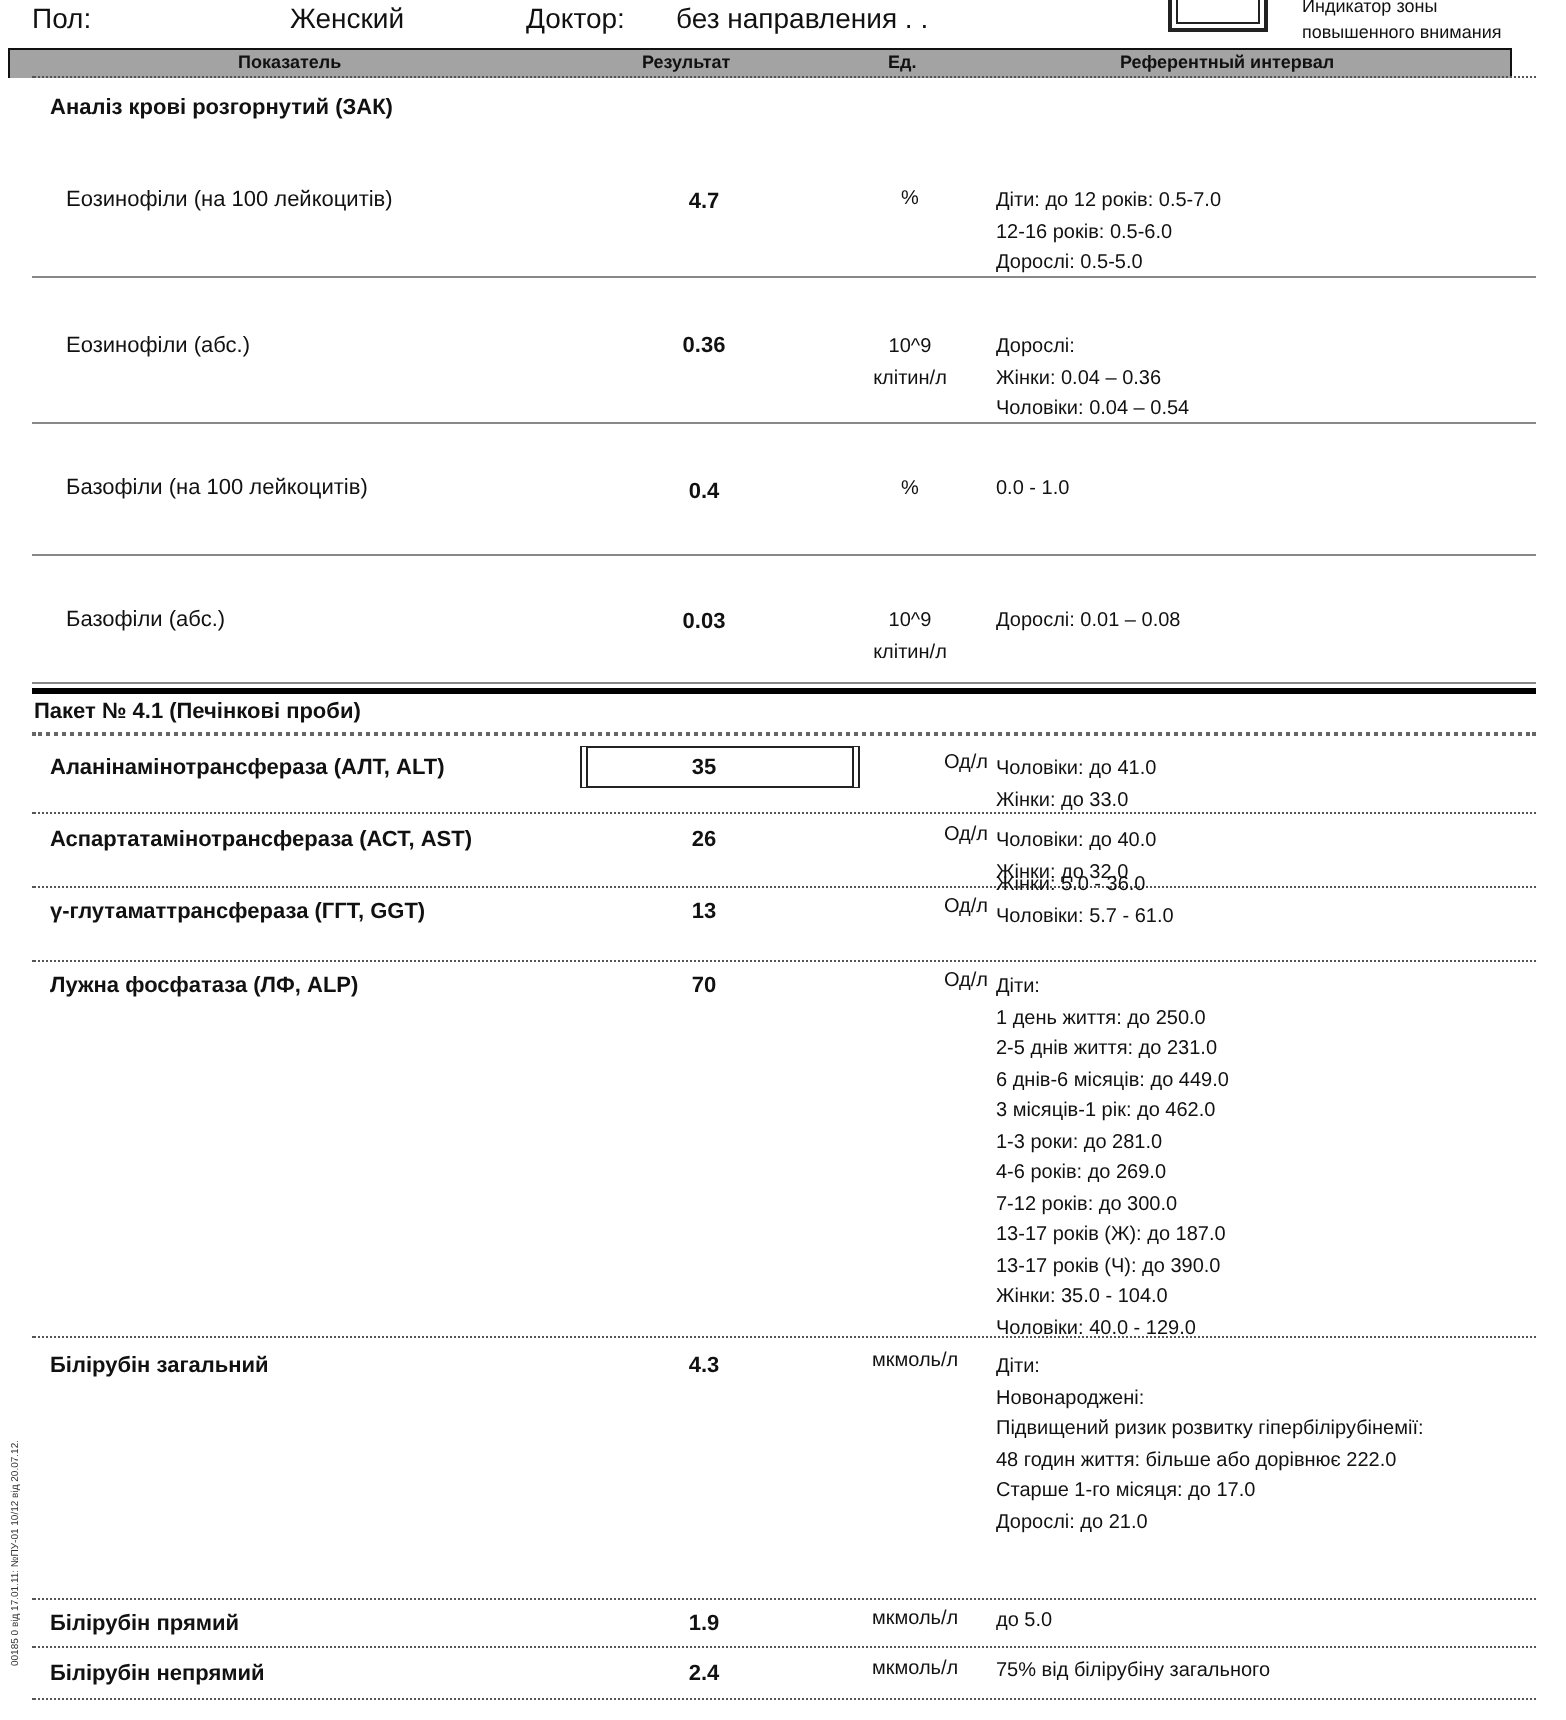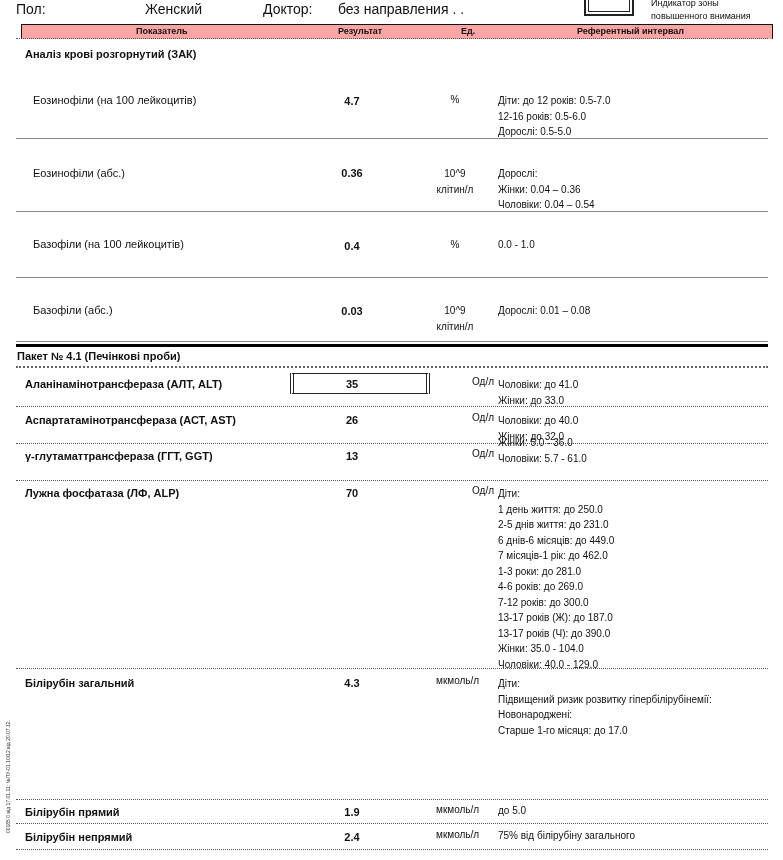--- a/index.html
+++ b/index.html
@@ -3,21 +3,21 @@
 <meta charset="utf-8">
 <style>
   html, body { margin: 0; padding: 0; background: #fff; }
   body { width: 783px; height: 860px; position: relative; overflow: hidden;
          font-family: "Liberation Sans", sans-serif; color: #111; }
   .abs { position: absolute; }
   .hdr-text { font-size: 14px; top: 1px; }
   .indicator-box { left: 584px; top: -6px; width: 46px; height: 18px;
                    border: 2px solid #222; outline: 1px solid #222; outline-offset: -5px; }
   .indicator-label { left: 651px; font-size: 9px; line-height: 13px; top: -3px; }
-  .th-bar { left: 21px; top: 24px; width: 750px; height: 14px; background: #fca5a5;
+  .th-bar { left: 4px; top: 24px; width: 750px; height: 14px; background: #a3a3a3;
             border: 1px solid #111; border-bottom: none; font-size: 9px; font-weight: bold; }
   .th-bar span { position: absolute; top: 1px; }
   .dotted { position: absolute; left: 16px; width: 752px; border-top: 1px dotted #555; height: 0; }
   .solid-gray { position: absolute; left: 16px; width: 752px; border-top: 1px solid #888; height: 0; }
   .thick { position: absolute; left: 16px; width: 752px; border-top: 3px solid #000; height: 0; }
   .section-title { position: absolute; left: 25px; font-size: 11px; font-weight: bold; }
   .pkg-title { position: absolute; left: 17px; font-size: 11px; font-weight: bold; }
   .row-name { position: absolute; left: 33px; font-size: 11px; }
   .row-name-b { position: absolute; left: 25px; font-size: 11px; font-weight: bold; }
   .row-val { position: absolute; width: 60px; left: 322px; text-align: center; font-size: 11px; font-weight: bold; }
@@ -144,41 +144,43 @@
 
 <div>
   <div class="row-name-b" style="top:487px">Лужна фосфатаза (ЛФ, ALP)</div>
   <div class="row-val" style="top:487px">70</div>
   <div class="row-unit-l" style="top:485px">Од/л</div>
   <div class="row-ref" style="top:486px">
     <span class="ref-line">Діти:</span>
     <span class="ref-line">1 день життя: до 250.0</span>
     <span class="ref-line">2-5 днів життя: до 231.0</span>
     <span class="ref-line">6 днів-6 місяців: до 449.0</span>
-    <span class="ref-line">7 місяців-1 рік: до 462.0</span>
+    <span class="ref-line">3 місяців-1 рік: до 462.0</span>
     <span class="ref-line">1-3 роки: до 281.0</span>
     <span class="ref-line">4-6 років: до 269.0</span>
     <span class="ref-line">7-12 років: до 300.0</span>
     <span class="ref-line">13-17 років (Ж): до 187.0</span>
     <span class="ref-line">13-17 років (Ч): до 390.0</span>
     <span class="ref-line">Жінки: 35.0 - 104.0</span>
     <span class="ref-line">Чоловіки: 40.0 - 129.0</span>
   </div>
 </div>
 <div class="dotted" style="top:668px"></div>
 
 <div>
   <div class="row-name-b" style="top:677px">Білірубін загальний</div>
   <div class="row-val" style="top:677px">4.3</div>
   <div class="row-unit-l" style="top:675px; left:436px">мкмоль/л</div>
   <div class="row-ref" style="top:676px">
     <span class="ref-line">Діти:</span>
+    <span class="ref-line">Новонароджені:</span>
     <span class="ref-line">Підвищений ризик розвитку гіпербілірубінемії:</span>
-    <span class="ref-line">Новонароджені:</span>
+    <span class="ref-line">48 годин життя: більше або дорівнює 222.0</span>
     <span class="ref-line">Старше 1-го місяця: до 17.0</span>
+    <span class="ref-line">Дорослі: до 21.0</span>
   </div>
 </div>
 <div class="dotted" style="top:799px"></div>
 
 <div>
   <div class="row-name-b" style="top:806px">Білірубін прямий</div>
   <div class="row-val" style="top:806px">1.9</div>
   <div class="row-unit-l" style="top:804px; left:436px">мкмоль/л</div>
   <div class="row-ref" style="top:803px">
     <span class="ref-line">до 5.0</span>

